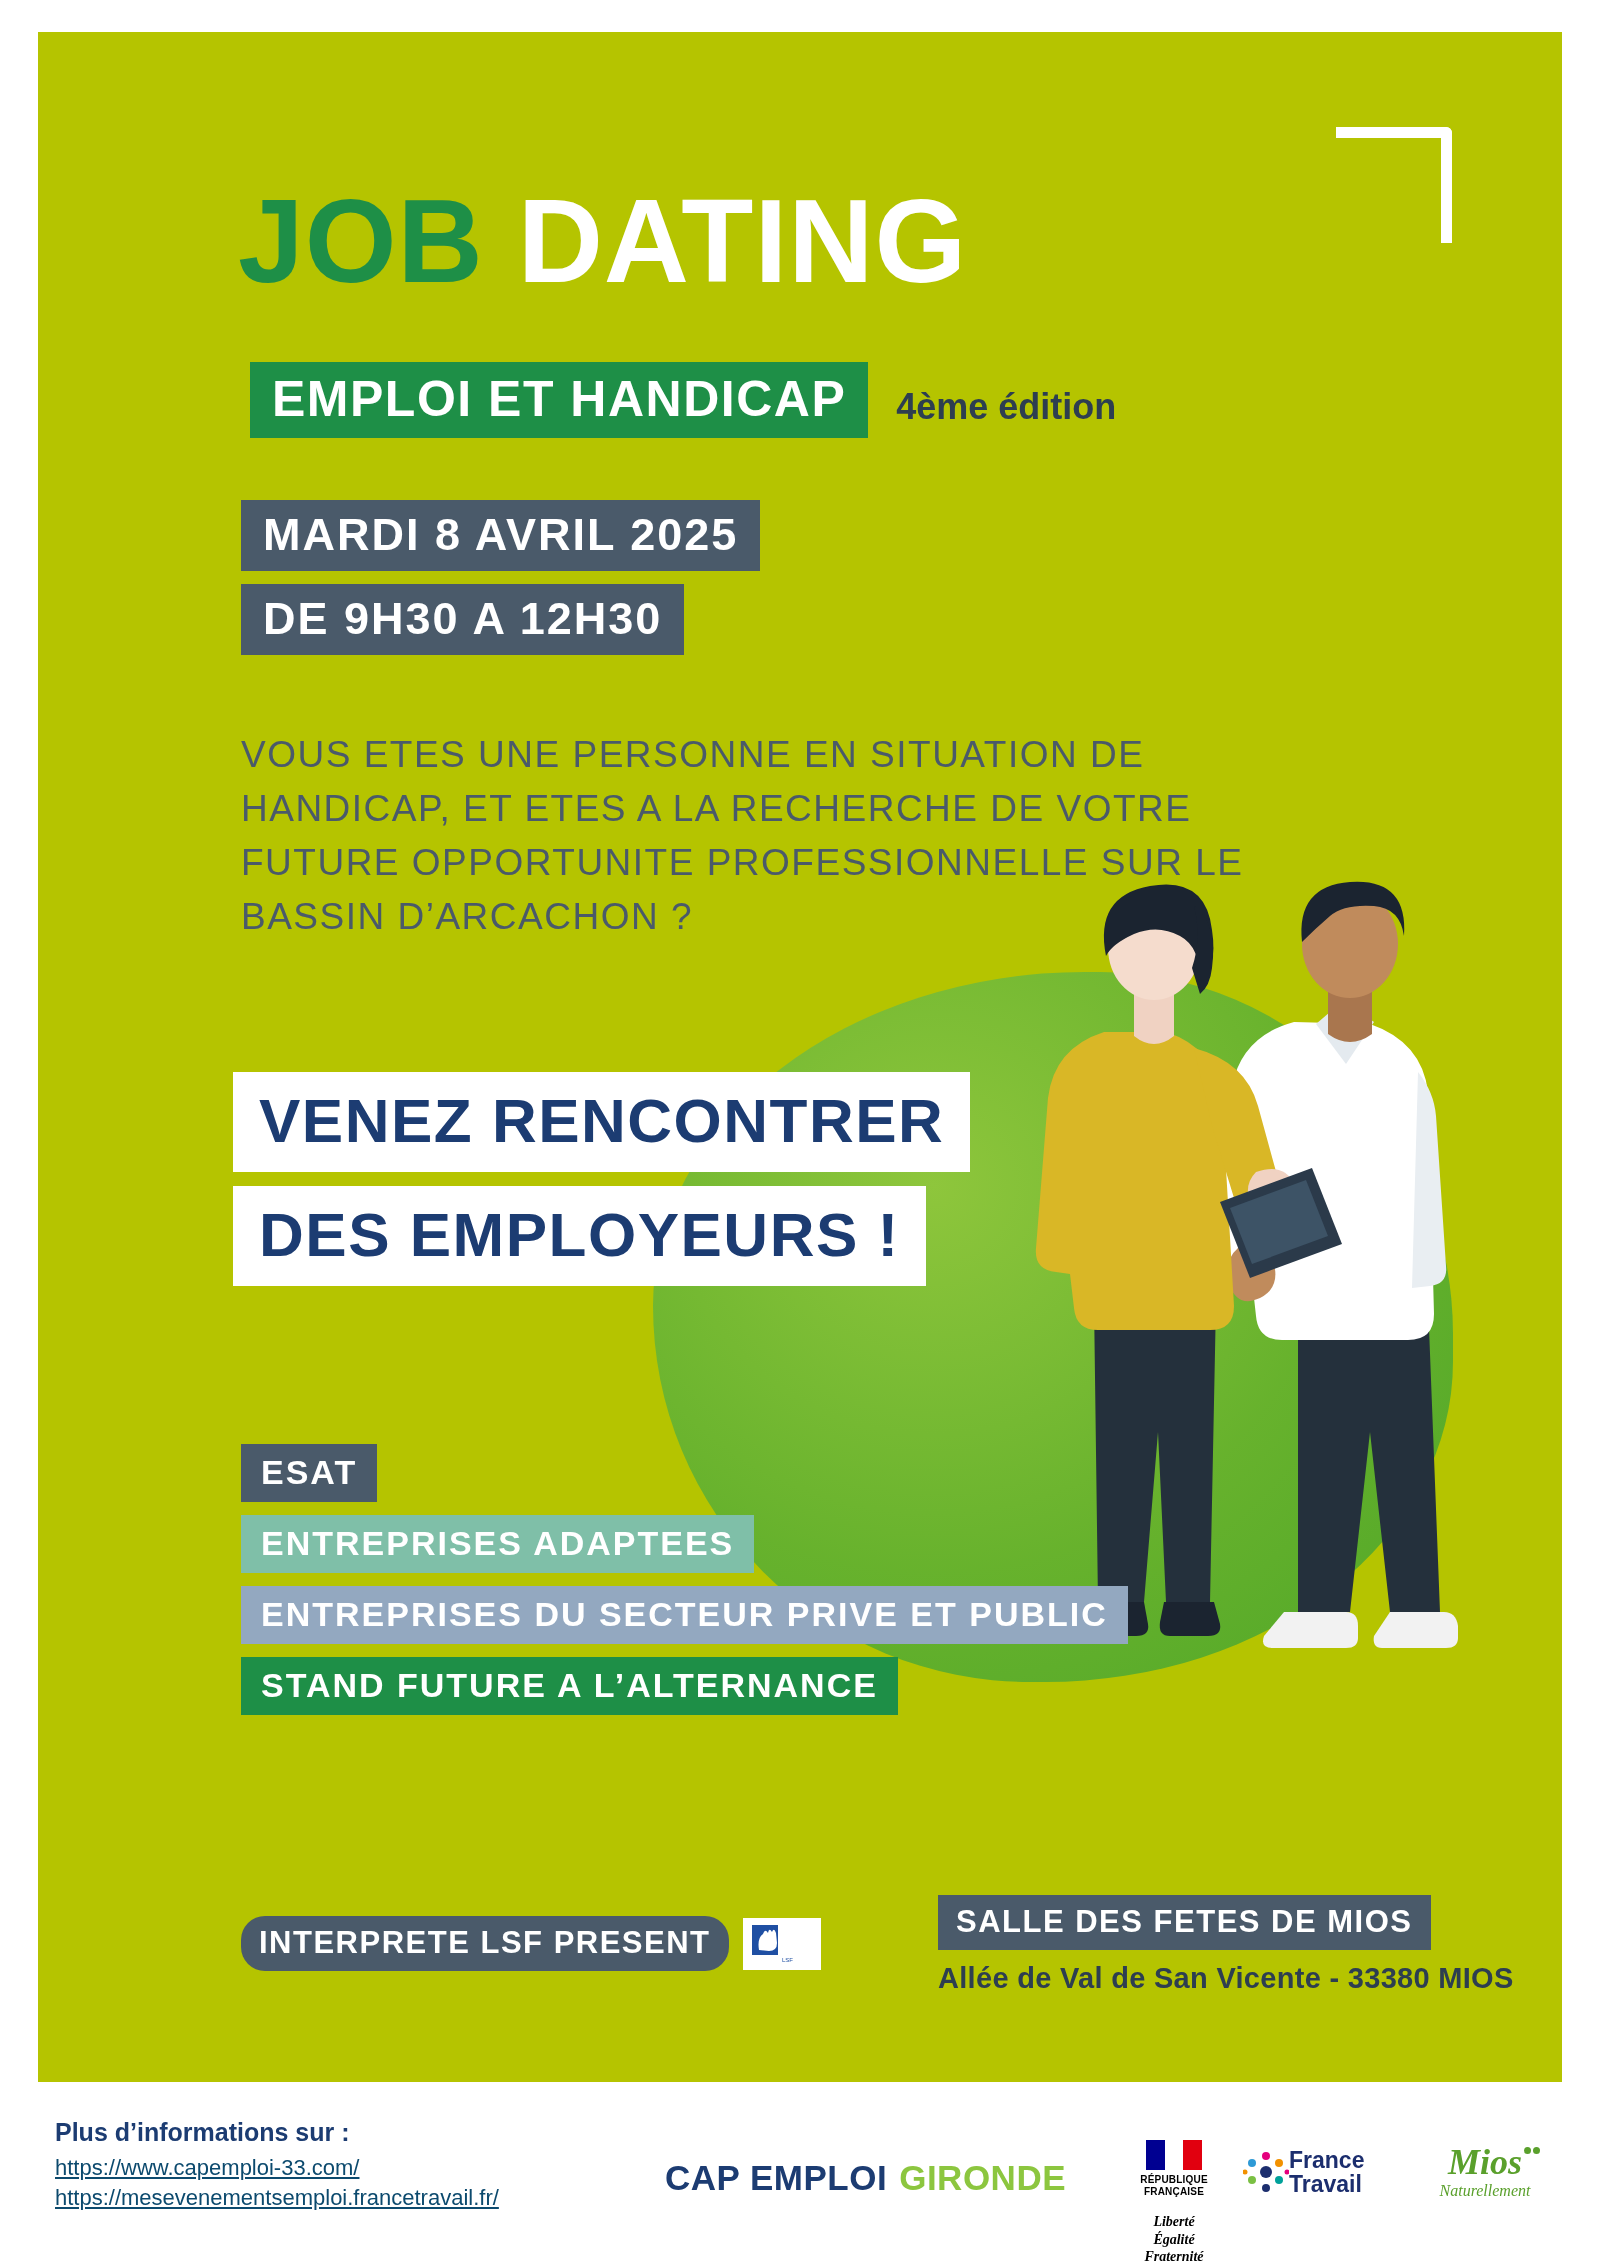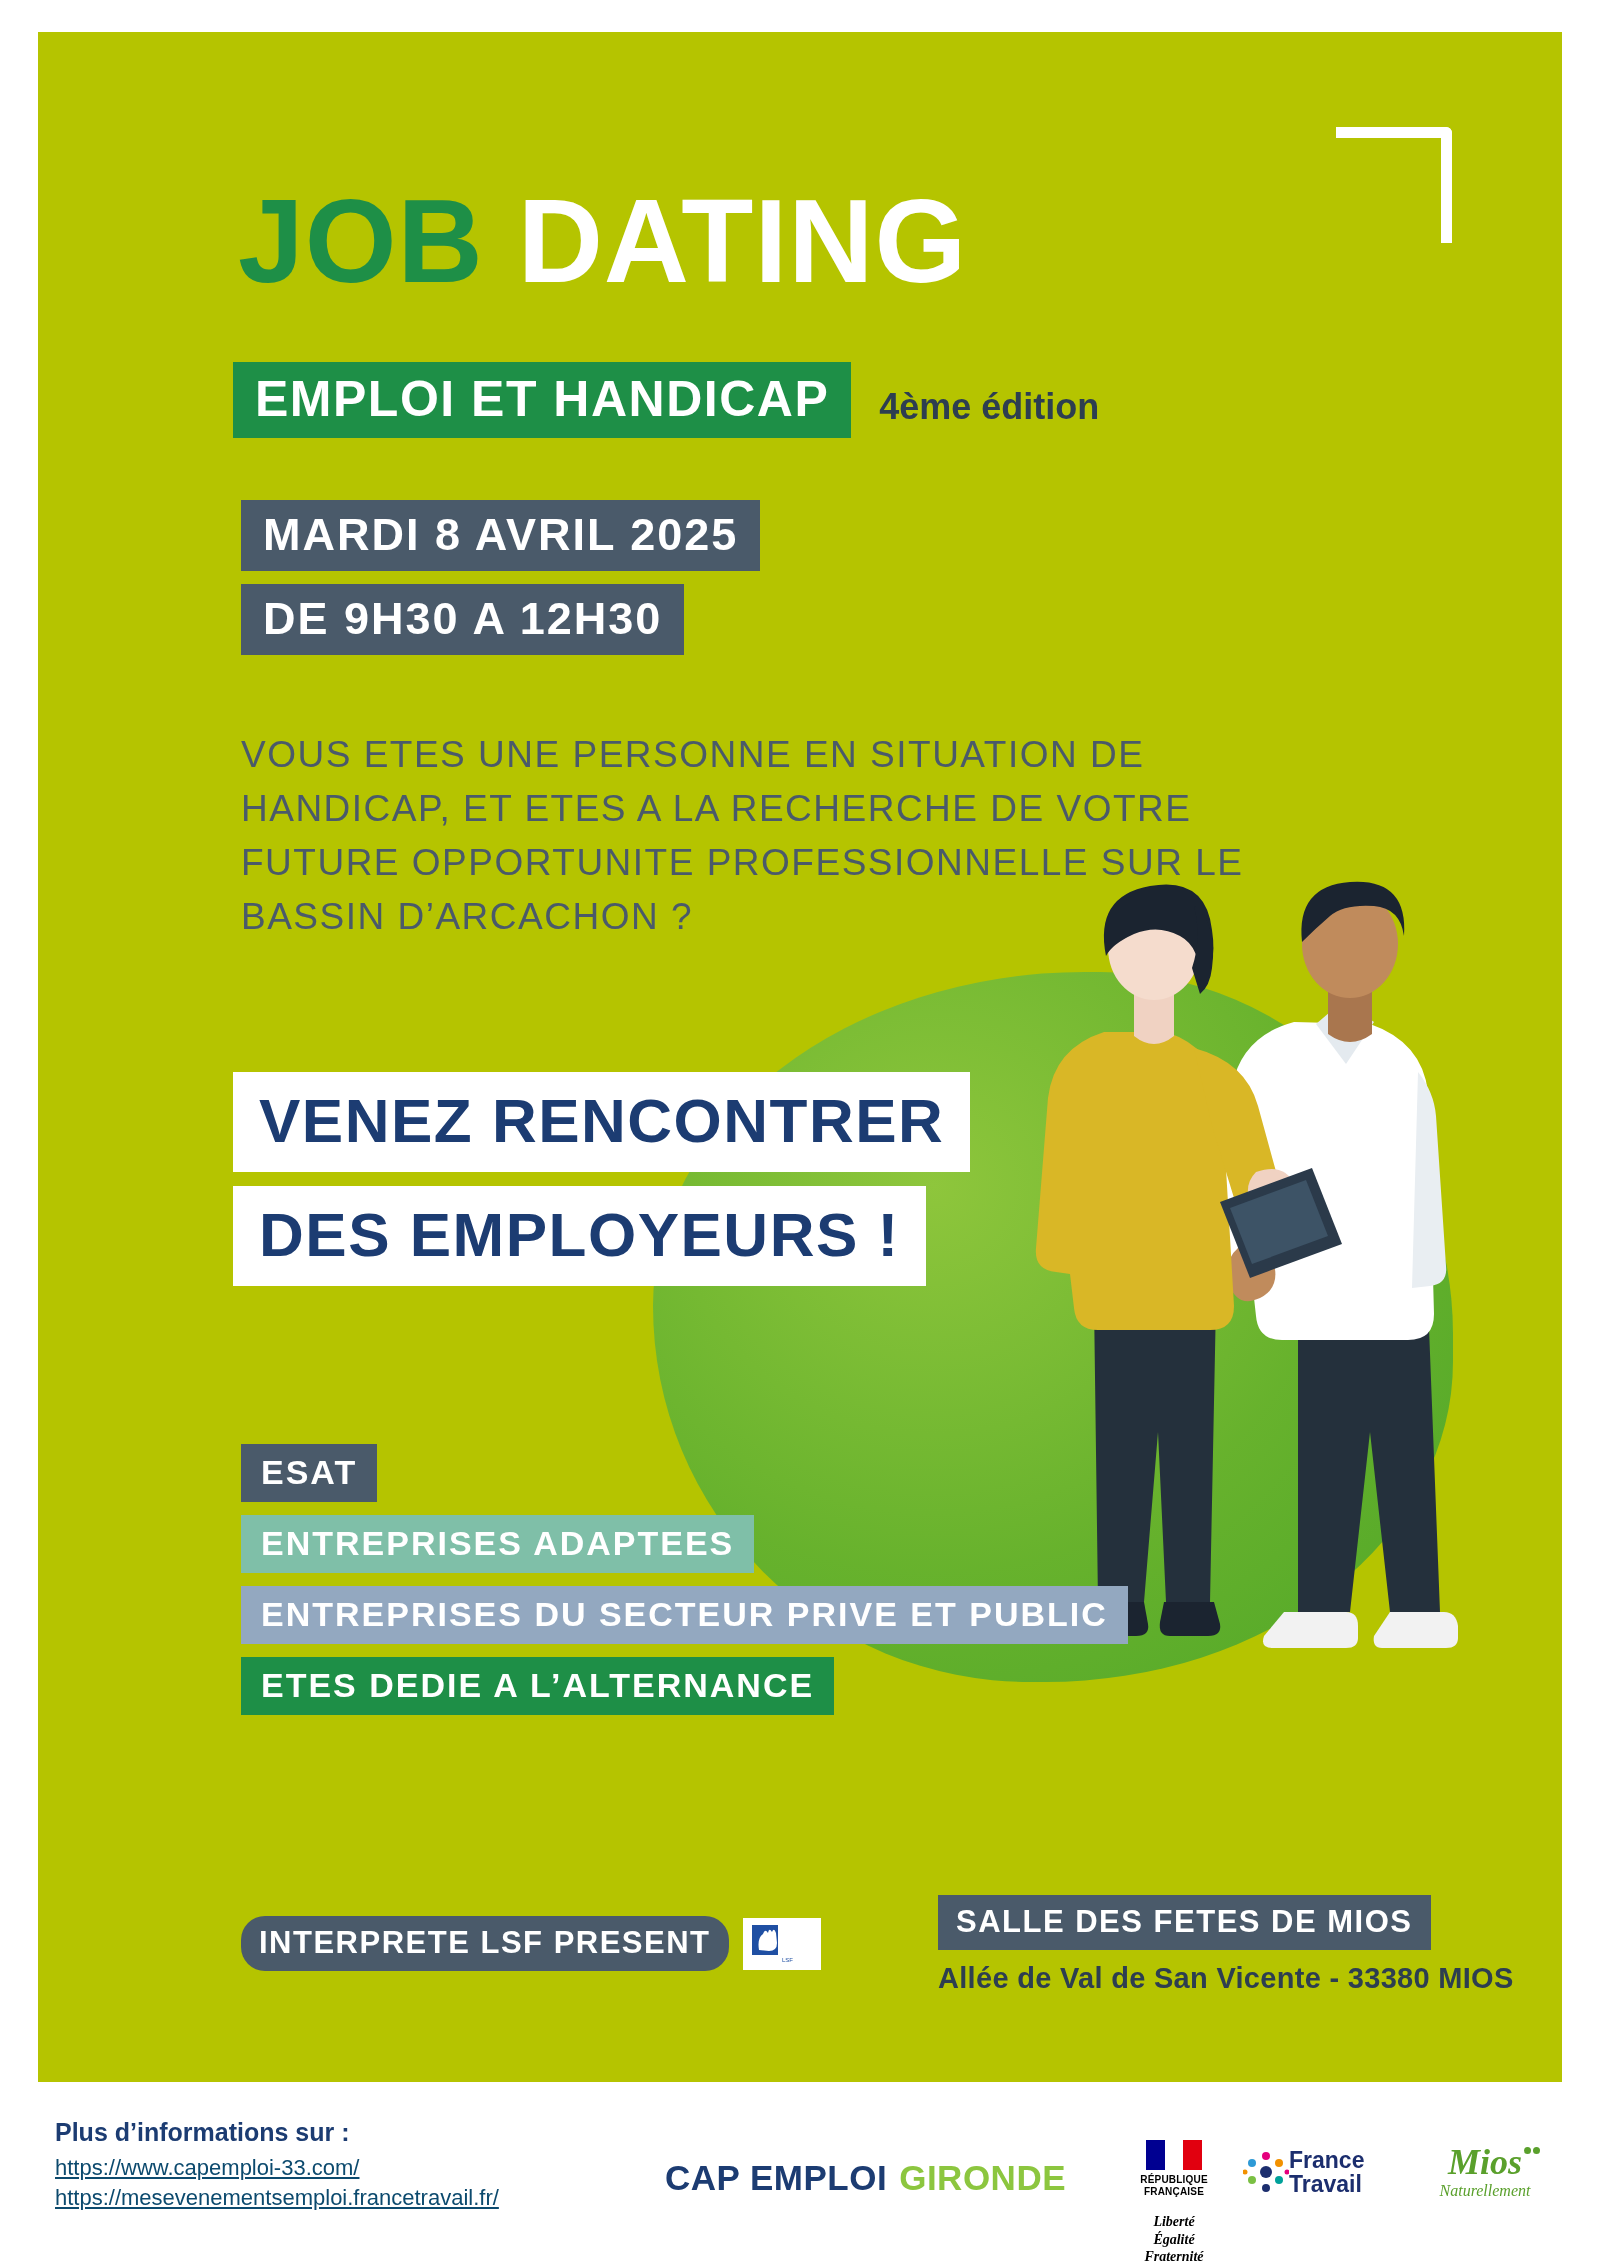--- a/index.html
+++ b/index.html
@@ -64,21 +64,21 @@
     font-size: 118px;
     font-weight: bold;
     letter-spacing: 1px;
     line-height: 1;
     white-space: nowrap;
   }
   .t-green { color: #1e8f47; }
   .t-white { color: #ffffff; }
   .subtitle-row {
     position: absolute;
-    left: 195px;
+    left: 212px;
     top: 330px;
     display: flex;
     align-items: flex-end;
   }
   .subtitle {
     background: #1e8f47;
     color: #ffffff;
     font-size: 50px;
     font-weight: bold;
     letter-spacing: 1.5px;
@@ -421,21 +421,21 @@
     <div class="highlight-wrap">
       <div class="highlight">VENEZ RENCONTRER</div>
       <br>
       <div class="highlight">DES EMPLOYEURS !</div>
     </div>
 
     <div class="tags">
       <div class="tag-row"><span class="tag tag-esat">ESAT</span></div>
       <div class="tag-row"><span class="tag tag-adaptees">ENTREPRISES ADAPTEES</span></div>
       <div class="tag-row"><span class="tag tag-prive">ENTREPRISES DU SECTEUR PRIVE ET PUBLIC</span></div>
-      <div class="tag-row"><span class="tag tag-alternance">ETES DEDIE A L’ALTERNANCE</span></div>
+      <div class="tag-row"><span class="tag tag-alternance">STAND FUTURE A L’ALTERNANCE</span></div>
     </div>
 
     <div class="lsf">
       <div class="lsf-label">INTERPRETE LSF PRESENT</div>
       <div class="lsf-logo">
         <svg width="66" height="44" viewBox="0 0 66 44" xmlns="http://www.w3.org/2000/svg">
           <rect x="0" y="0" width="66" height="44" fill="#ffffff"></rect>
           <rect x="3" y="3" width="26" height="30" fill="#1f4fa3"></rect>
           <path d="M10 28 q-2 -12 4 -16 q2 -6 5 -1 q1 -6 4 -1 q2 -5 4 1 l1 10 q0 8 -8 8 z" fill="#ffffff"></path>
           <text x="33" y="40" font-family="Liberation Sans, sans-serif" font-size="6" fill="#1f4fa3">LSF</text>

